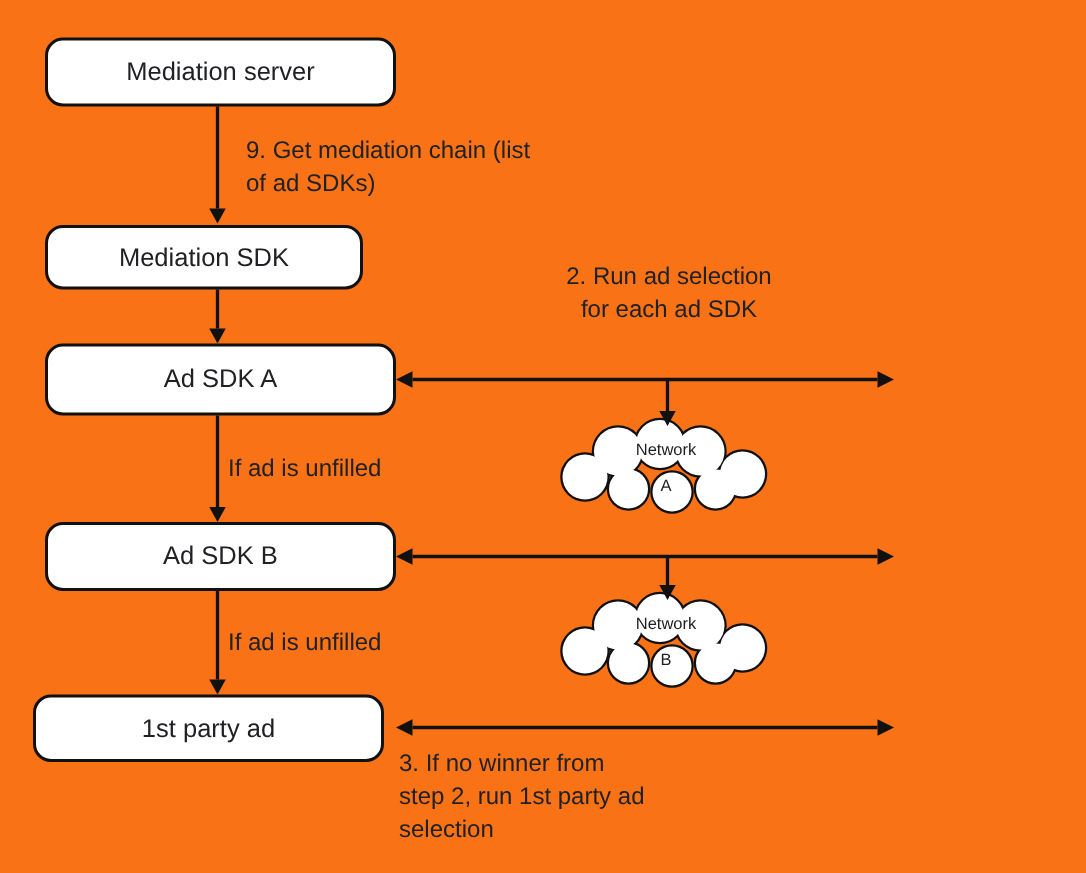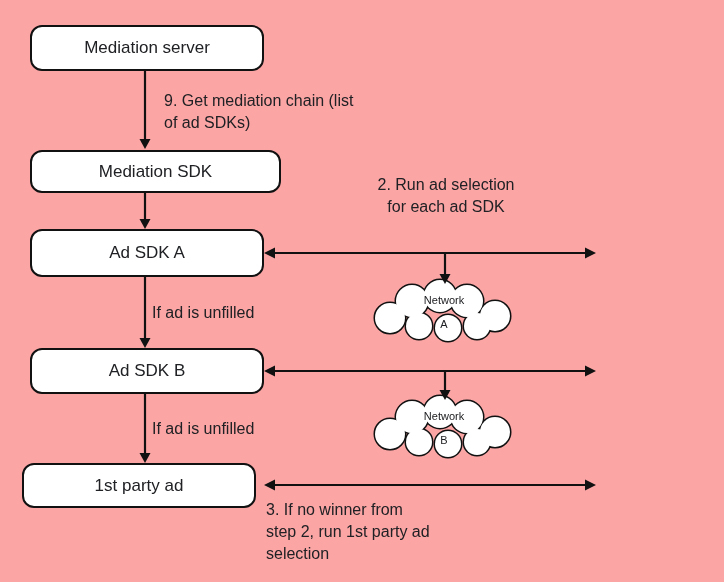--- a/index.html
+++ b/index.html
@@ -5,21 +5,21 @@
   html, body {
     margin: 0;
     padding: 0;
     background: #e9e9e9;
     font-family: "Liberation Sans", sans-serif;
   }
   .stage {
     position: relative;
     width: 724px;
     height: 582px;
-    background: #fca5a5;
+    background: #f97316;
     overflow: hidden;
     color: #202124;
   }
   .canvas {
     position: absolute;
     left: 0;
     top: 0;
   }
   .node {
     position: absolute;
@@ -29,21 +29,21 @@
     border-radius: 12px;
     display: flex;
     align-items: center;
     justify-content: center;
     font-size: 17px;
     text-align: center;
     white-space: pre-line;
     line-height: 24px;
   }
   .node-mediation-server { left: 30px; top: 25px;  width: 234px; height: 46px; }
-  .node-mediation-sdk    { left: 30px; top: 150px; width: 251px; height: 43px; }
+  .node-mediation-sdk    { left: 30px; top: 150px; width: 212px; height: 43px; }
   .node-ad-sdk-a         { left: 30px; top: 229px; width: 234px; height: 48px; }
   .node-ad-sdk-b         { left: 30px; top: 348px; width: 234px; height: 46px; }
   .node-first-party-ad   { left: 22px; top: 463px; width: 234px; height: 45px; justify-content: center; }
   .node-fledge-api       { left: 596px; top: 213px; width: 104px; height: 325px; border-radius: 15px; line-height: 26px; }
 
   .label {
     position: absolute;
     font-size: 16px;
     line-height: 22px;
     white-space: pre-line;

